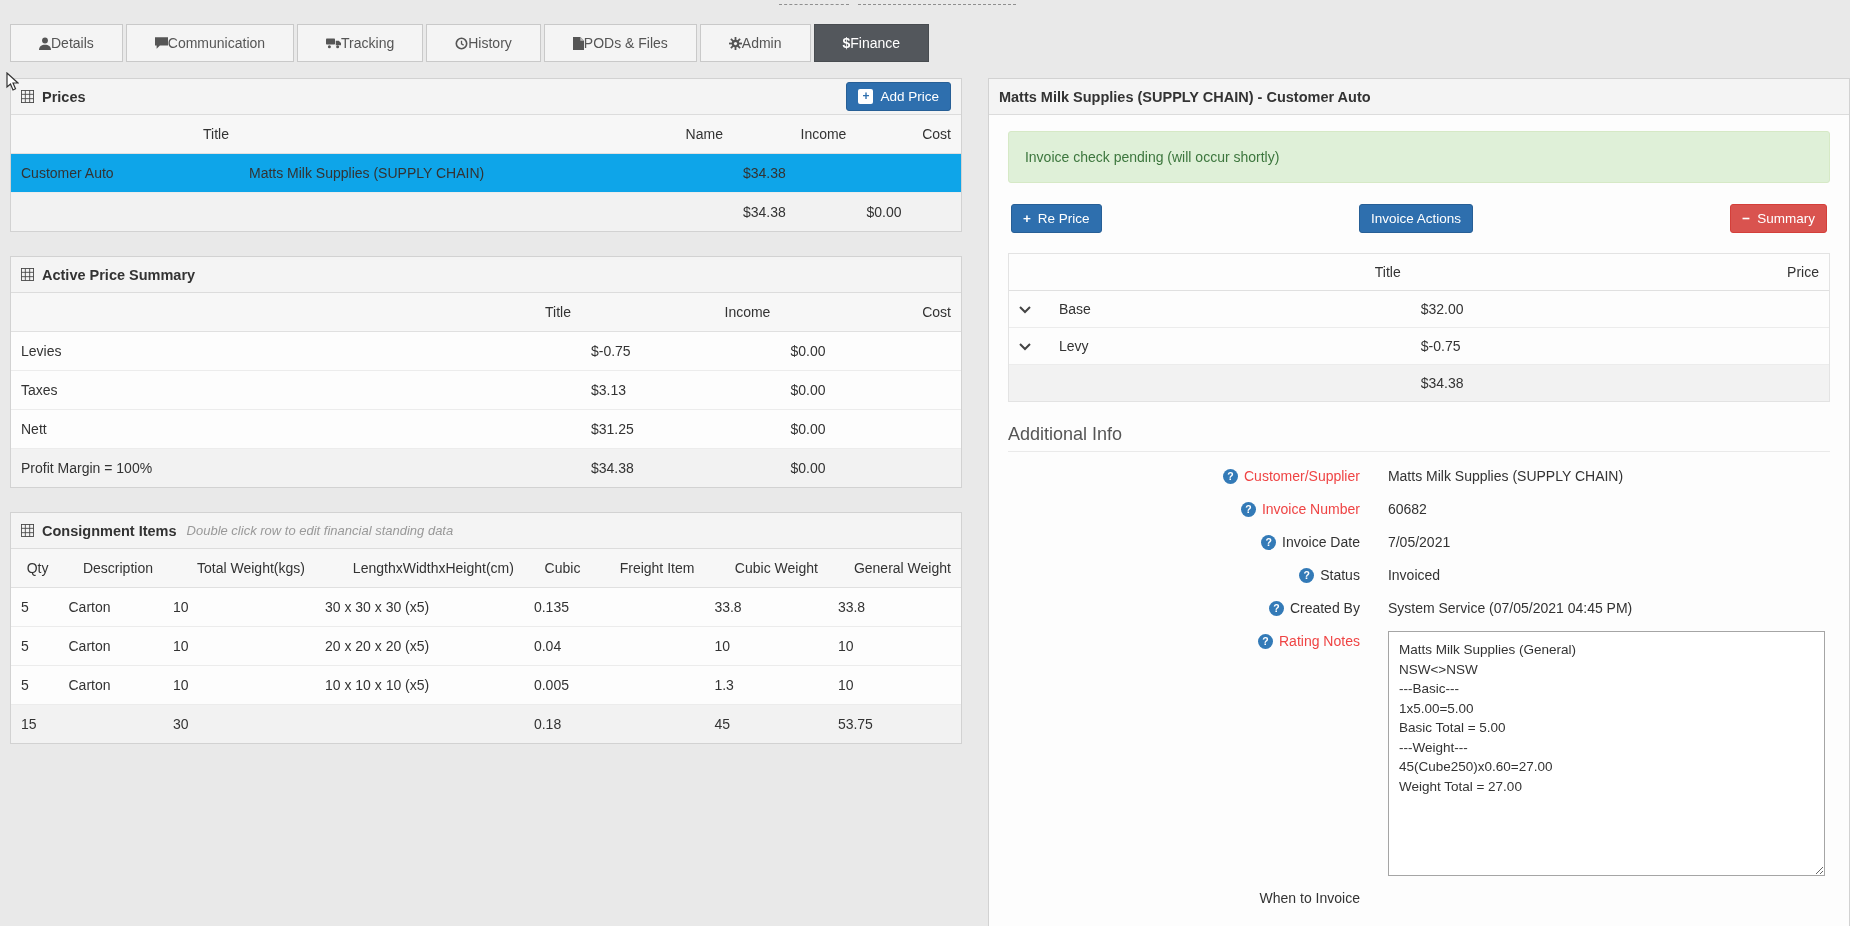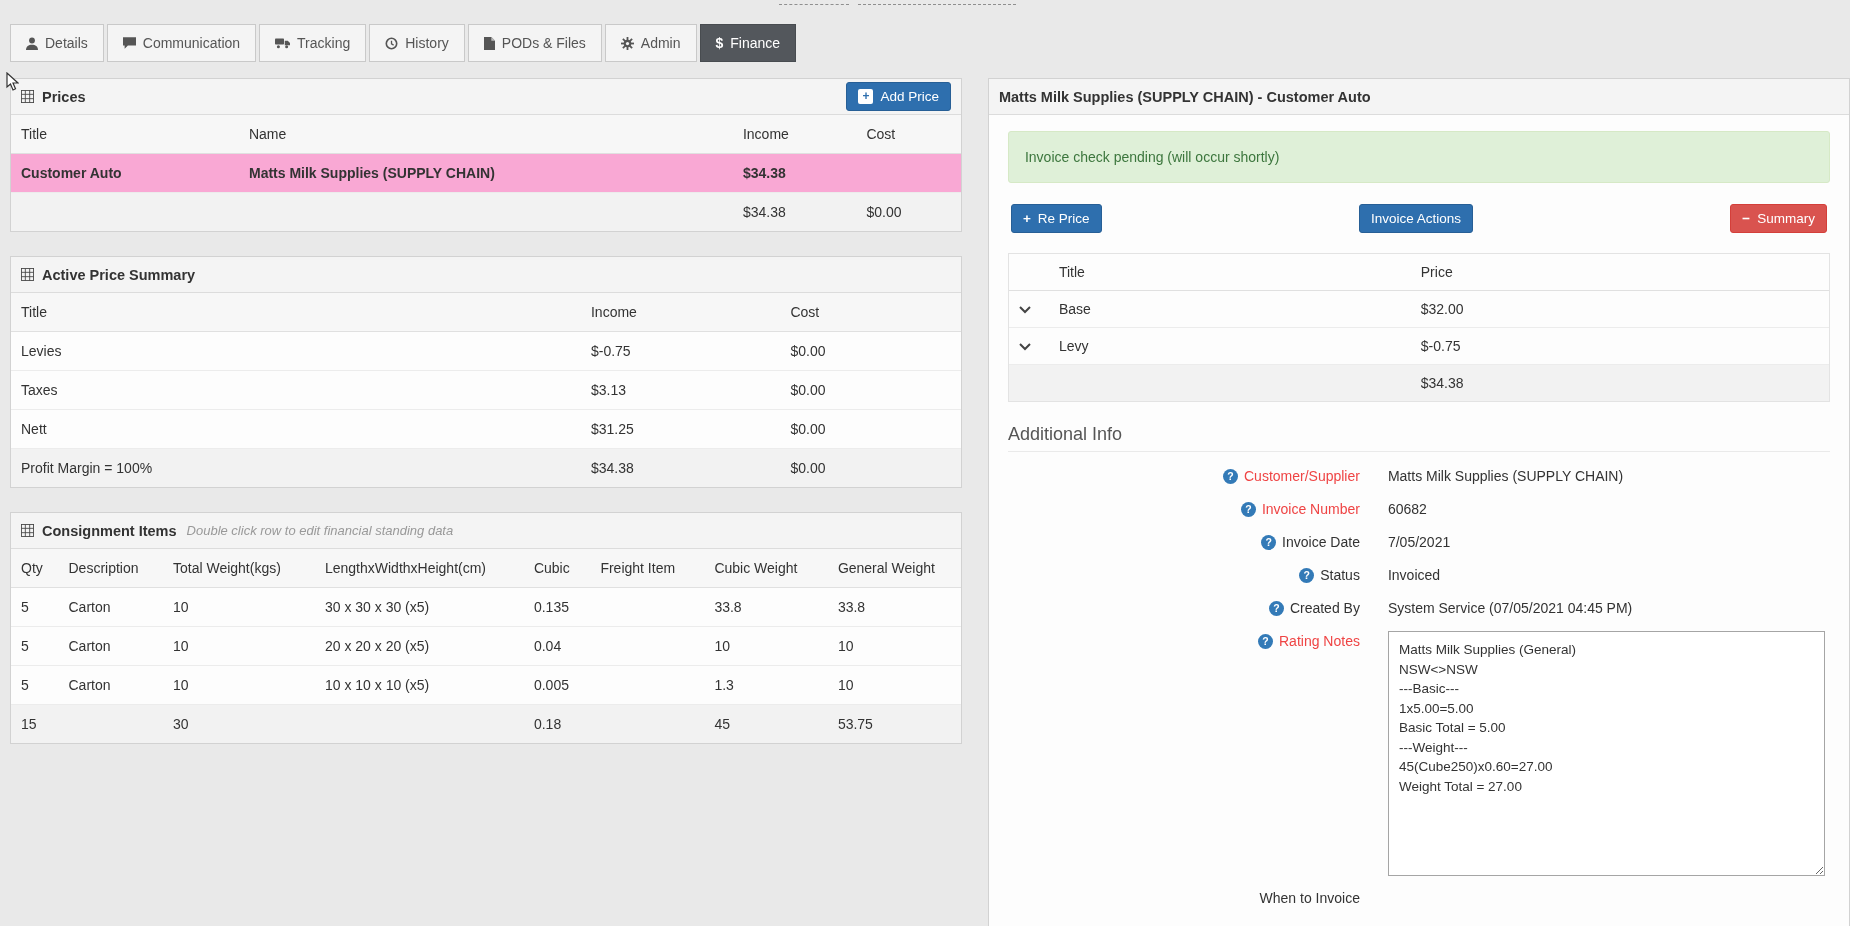--- a/index.html
+++ b/index.html
@@ -16,22 +16,22 @@
   .top-crop .dash { display:inline-block; border-bottom:1px dashed #8f8f8f; height:5px; vertical-align:top; }
   .dash.short { width:70px; margin-right:9px; }
   .dash.long  { width:158px; }
 
   
   .cursor { position:absolute; left:6px; top:72px; z-index:50; pointer-events:none; }
 
   
   .tabs { display:flex; margin:24px 0 16px 10px; }
   .tab {
-    display:flex; align-items:center; gap:7px;
-    padding:9px 15px; background:#f4f4f4;
+    display:flex; align-items:center; gap:0;
+    padding:9px 28px; background:#f4f4f4;
     border:1px solid #c9c9c9; margin-right:3px;
     color:#555; cursor:pointer; line-height:18px; white-space:nowrap;
   }
   .tab .tab-ic { display:inline-flex; color:#555; }
   .tab.active { background:#53575c; border-color:#484c50; color:#fff; }
   .tab.active .tab-ic { color:#fff; }
   .dollar-glyph { font-weight:bold; font-size:14px; }
 
   
   .main { display:flex; align-items:flex-start; gap:26px; padding:0 0 0 10px; }
@@ -60,30 +60,30 @@
   .add-btn { margin-left:auto; }
   .plus-box {
     background:#fff; color:#2e6fae; width:15px; height:15px; border-radius:2px;
     font-weight:bold; font-size:12px; display:inline-flex; align-items:center; justify-content:center;
   }
   .btn-glyph { font-weight:bold; }
 
   
   table.grid { width:100%; border-collapse:collapse; table-layout:fixed; }
   .grid th {
-    text-align:left; font-weight:normal; color:#333;
+    text-align:right; font-weight:normal; color:#333;
     padding:10px; background:#f7f7f7; border-bottom:1px solid #e0e0e0;
     font-size:14px; white-space:nowrap; overflow:hidden; line-height:18px;
   }
   .grid td {
     padding:10px; color:#333; border-bottom:1px solid #ececec;
     font-size:14px; white-space:nowrap; overflow:hidden; line-height:18px;
   }
   .grid tr:last-child td { border-bottom:none; }
-  tr.selected td { background:#f9a8d4;font-weight:bold; }
+  tr.selected td { background:#0ea5e9; }
   tr.totals td { background:#f2f2f2; }
 
   
   .right-panel { min-height:849px; margin-bottom:0; }
   .rp-body { padding:8px 19px 19px; }
   .alert-green {
     background:#dff0d8; border:1px solid #d6e9c6; color:#3c763d;
     padding:15px 16px; border-radius:3px; margin-top:8px; line-height:20px;
   }
   .btn-row { display:flex; justify-content:space-between; align-items:center; margin:21px 3px 20px; }

